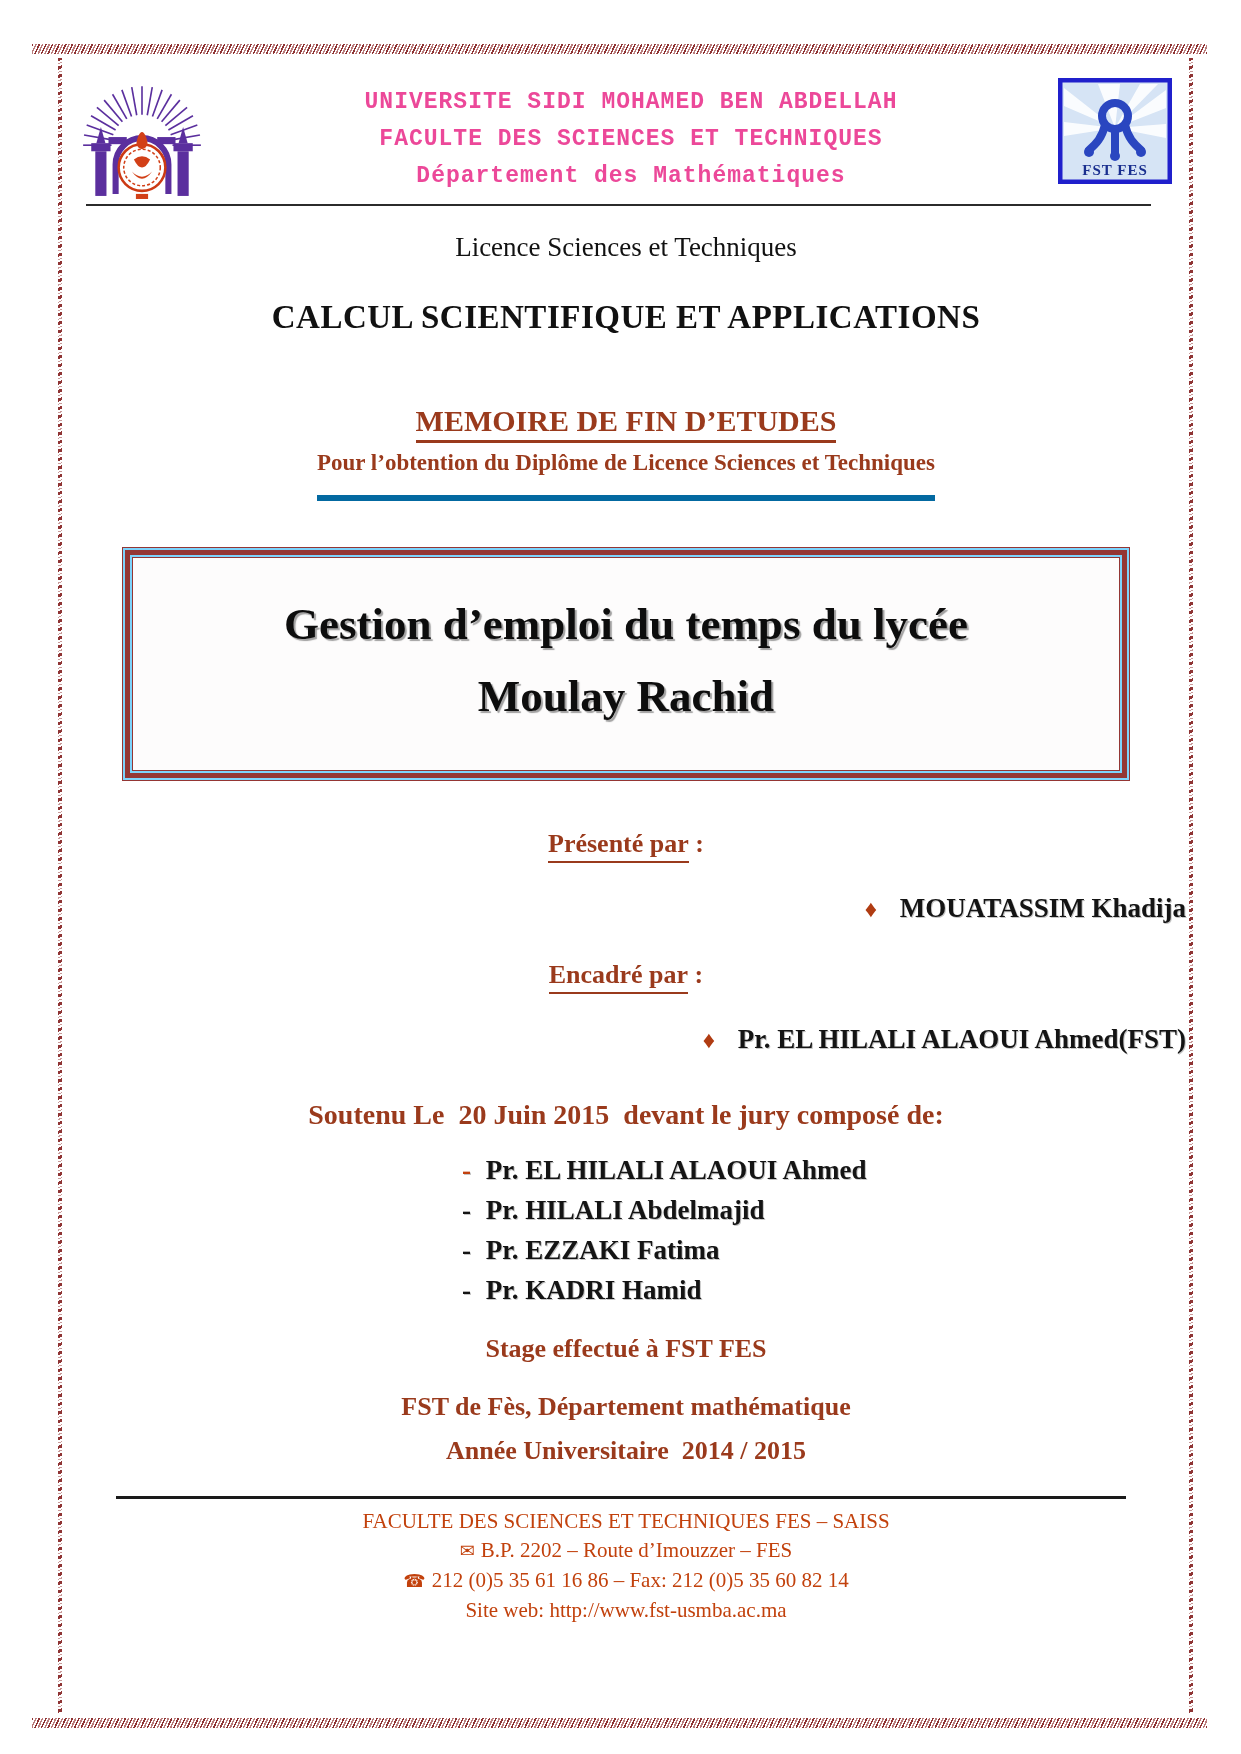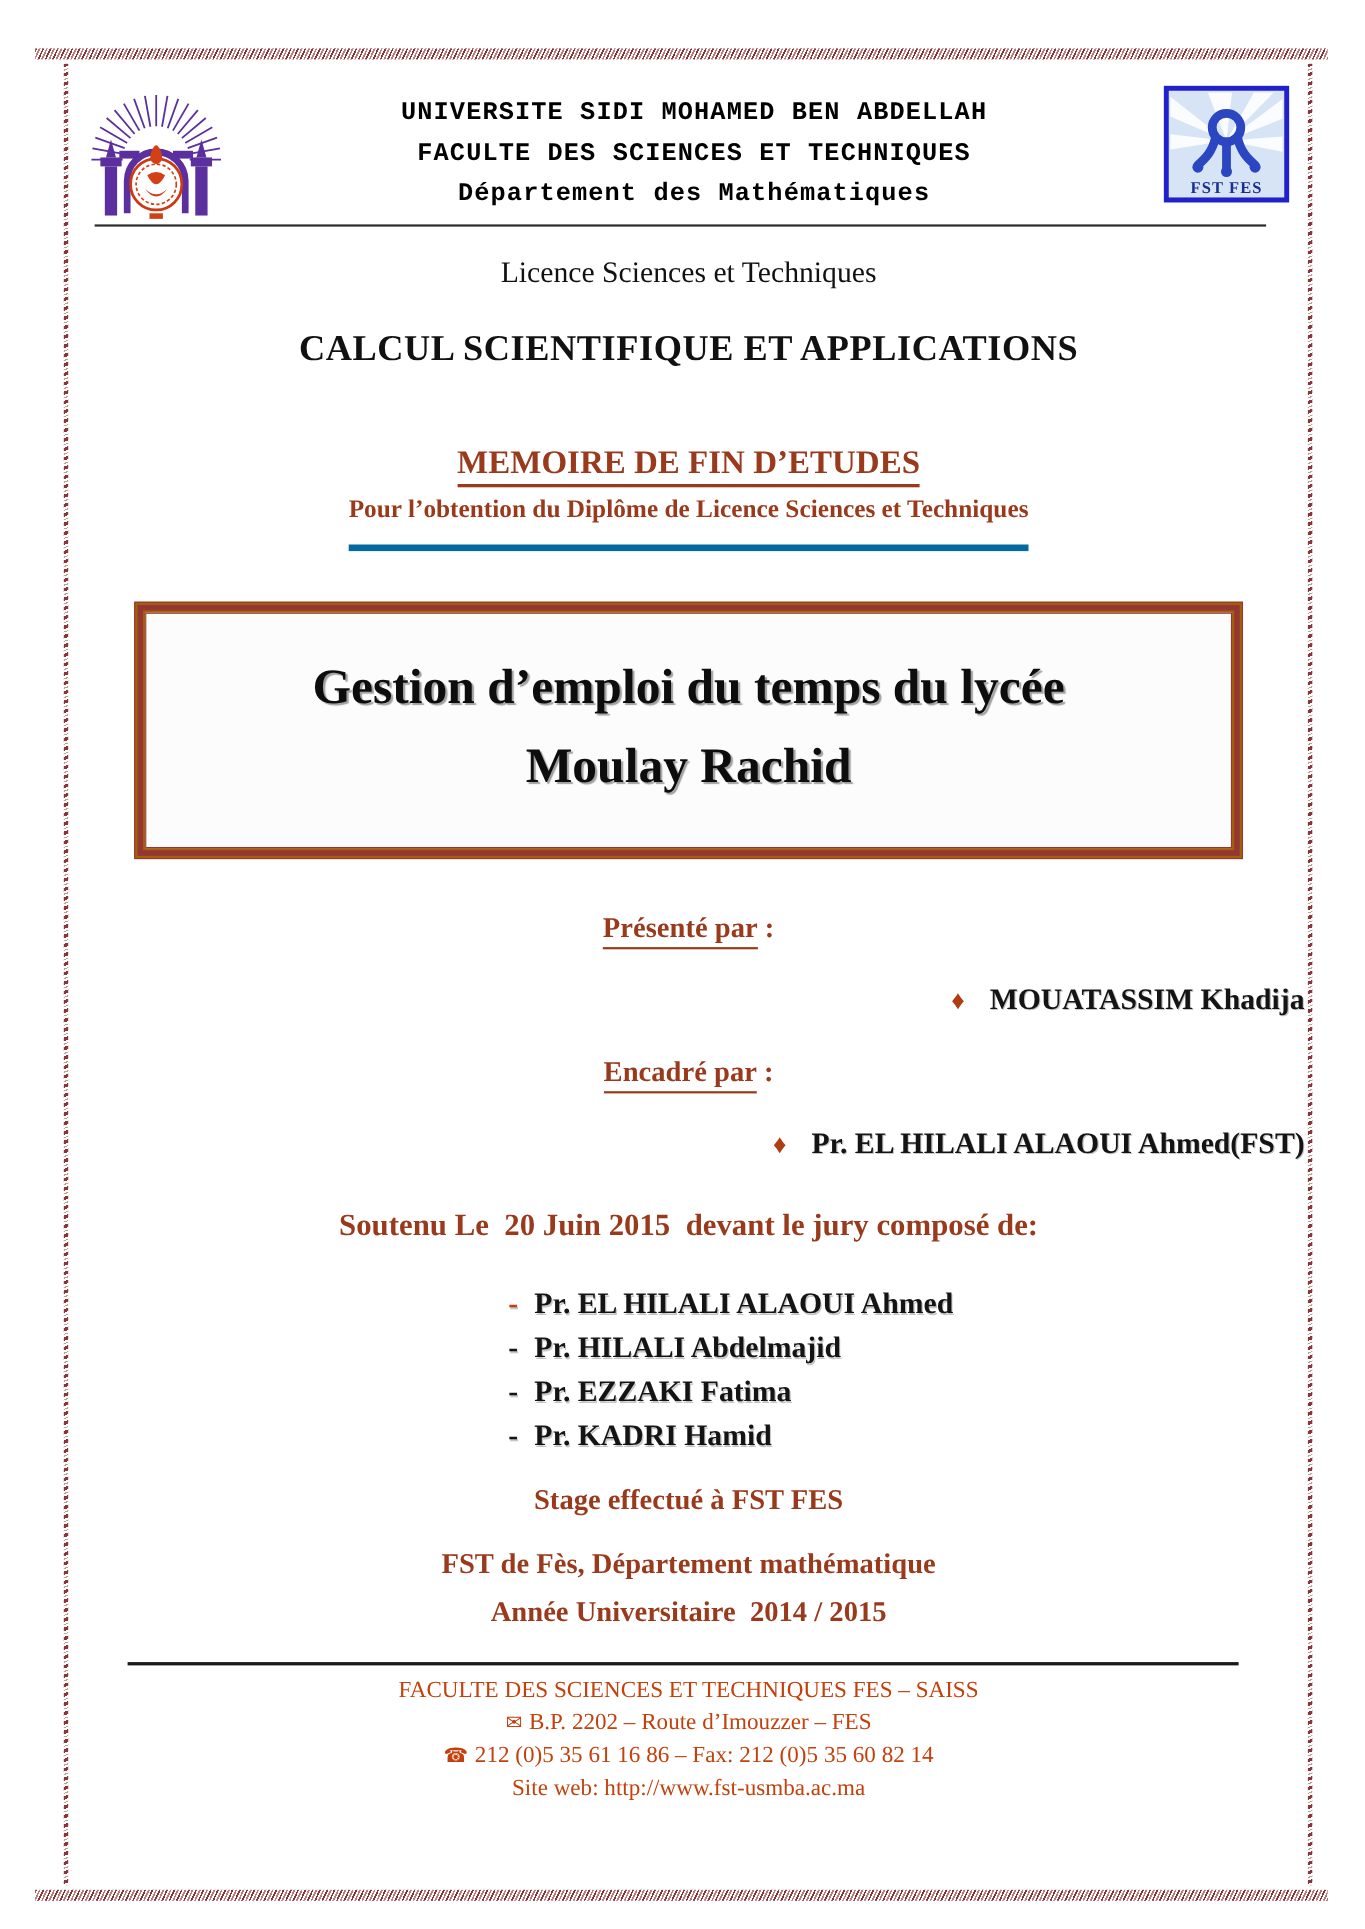--- a/index.html
+++ b/index.html
@@ -34,55 +34,55 @@
   .content { position:absolute; left:66px; right:55px; top:54px; text-align:center; }
 
   
   .header-row { display:flex; align-items:flex-start; justify-content:space-between; margin-top:12px; padding:0 14px; }
   .logo-left { width:124px; height:134px; flex:0 0 auto; }
   .logo-right { width:114px; height:106px; flex:0 0 auto; margin-top:12px; }
   .header-text { flex:1 1 auto; padding-top:18px; }
   .header-text div {
     font-family:"Liberation Mono","DejaVu Sans Mono", monospace;
     font-weight:bold; font-size:23px; line-height:37px;
-    color:#000000; letter-spacing:1px; white-space:nowrap;
+    color:#ec4899; letter-spacing:1px; white-space:nowrap;
   }
   .rule1 { border:none; border-top:2px solid #2b2b2b; margin:4px 35px 0 20px; }
 
   .licence { margin-top:26px; font-size:27px; font-weight:normal; color:#111; }
   .calcul  { margin-top:36px; font-size:33px; font-weight:bold; color:#111; letter-spacing:.5px; }
 
   .rust { color:#9a3a1c; }
   .memoire { margin-top:68px; font-size:30px; font-weight:bold; }
   .memoire .u { display:inline-block; border-bottom:3px solid #9a3a1c; padding-bottom:2px; }
   .pour { margin-top:7px; font-size:23px; font-weight:bold; }
   .pour .u { display:inline-block; border-bottom:6px solid #0369a1; padding-bottom:19px; }
 
   
-  .tb-outer { margin:46px 56px 0; border:1px solid #943634; padding:2px; background:#a16207; }
+  .tb-outer { margin:46px 56px 0; border:1px solid #943634; padding:2px; background:#7dd3fc; }
   .tb-mid   { border:5px solid #943634; padding:2px; }
   .tb-inner { border:1px solid #943634; background:#fdfcfc; padding:30px 8px 38px; }
   .thesis-line {
     font-size:45px; font-weight:bold; color:#0d0d0d; line-height:72px;
     text-shadow:2px 2px 1px rgba(130,130,130,.75);
   }
 
   .section-label { margin-top:48px; font-size:26px; font-weight:bold; }
   .section-label .u { display:inline-block; border-bottom:2px solid #9a3a1c; padding-bottom:2px; }
   .bullet-line {
     margin-top:30px; text-align:right; padding-left:370px;
     font-size:27px; font-weight:bold; color:#141414;
     text-shadow:1px 1px 0 rgba(160,160,160,.6);
     white-space:nowrap;
   }
   .bullet-line .diamond { color:#b03c12; margin-right:16px; text-shadow:none; font-size:24px; }
 
   .soutenu { margin-top:44px; font-size:28px; font-weight:bold; white-space:pre-wrap; }
 
-  .jury { margin-top:34px; text-align:left; padding-left:396px; }
+  .jury { margin-top:19px; text-align:left; padding-left:396px; }
   .jury-row {
     font-size:27px; font-weight:bold; color:#141414; line-height:40px;
     text-shadow:1px 1px 0 rgba(160,160,160,.6); white-space:nowrap;
   }
   .jury-row .dash { margin-right:8px; }
   .jury-row .dash.first { color:#c2410f; }
 
   .stage { margin-top:24px; font-size:26px; font-weight:bold; }
   .dept  { margin-top:28px; font-size:26px; font-weight:bold; }
   .annee { margin-top:14px; font-size:26px; font-weight:bold; white-space:pre-wrap; }

